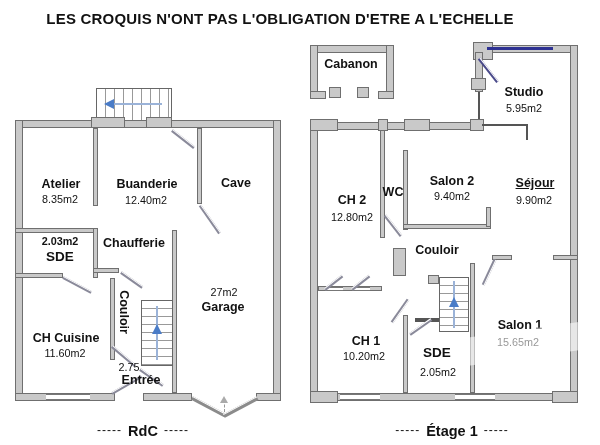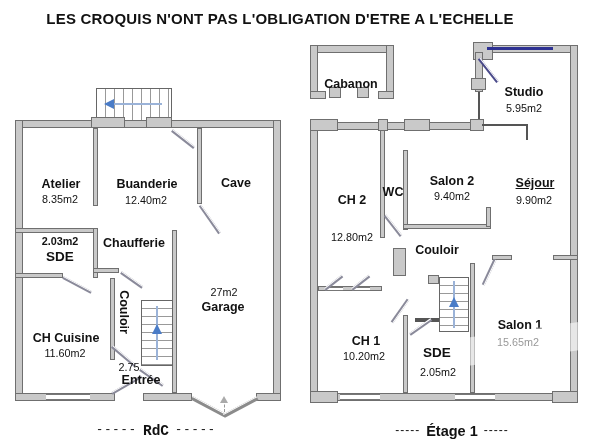--- a/index.html
+++ b/index.html
@@ -86,33 +86,33 @@
     <div class="txt name-big txt" style="left:60px;top:256px;">SDE</div>
     <div class="txt name" style="left:134px;top:243px;">Chaufferie</div>
     <div class="txt name vert" style="left:124px;top:312px;">Couloir</div>
     <div class="txt name" style="left:66px;top:338px;">CH Cuisine</div>
     <div class="txt area" style="left:65px;top:353px;">11.60m2</div>
     <div class="txt area" style="left:129px;top:367px;">2.75</div>
     <div class="txt name" style="left:141px;top:380px;">Entrée</div>
     <div class="txt area" style="left:224px;top:292px;">27m2</div>
     <div class="txt name" style="left:223px;top:307px;">Garage</div>
 
-    <div class="caption" style="left:156px;top:431px;font-family:Liberation Mono, monospace;"><span class="dash">-----</span><span>RdC</span><span class="dash">-----</span></div>
+    <div class="caption" style="left:143px;top:431px;"><span class="dash">-----</span><span>RdC</span><span class="dash">-----</span></div>
   </div>
 
   <div>
 
     <div class="wall" style="left:310px;top:45px;width:84px;height:8px;"></div>
     <div class="wall" style="left:310px;top:45px;width:8px;height:54px;"></div>
     <div class="wall" style="left:386px;top:45px;width:8px;height:54px;"></div>
     <div class="wall" style="left:310px;top:91px;width:16px;height:8px;"></div>
     <div class="wall" style="left:378px;top:91px;width:16px;height:8px;"></div>
     <div class="wall" style="left:329px;top:87px;width:12px;height:11px;"></div>
     <div class="wall" style="left:357px;top:87px;width:12px;height:11px;"></div>
-    <div class="txt name" style="left:351px;top:84px;">Cabanon</div>
+    <div class="txt name" style="left:351px;top:64px;">Cabanon</div>
 
     <div class="wall" style="left:310px;top:122px;width:8px;height:278px;"></div>
     <div class="wall" style="left:310px;top:122px;width:172px;height:8px;"></div>
     <div class="wall" style="left:473px;top:45px;width:105px;height:8px;"></div>
     <div class="wall" style="left:473px;top:42px;width:20px;height:18px;"></div>
     <div class="wall" style="left:475px;top:52px;width:8px;height:40px;"></div>
     <div class="thin" style="left:478px;top:92px;width:2px;height:30px;"></div>
     <div class="wall" style="left:471px;top:78px;width:15px;height:12px;"></div>
     <div class="wall" style="left:570px;top:45px;width:8px;height:355px;"></div>
     <div class="wall" style="left:310px;top:393px;width:268px;height:8px;"></div>
@@ -154,21 +154,21 @@
     <div class="door" style="left:495px;top:258px;width:28px;transform:rotate(115deg);"></div>
 
     <div class="stairs treads-h" style="left:439px;top:277px;width:30px;height:55px;"></div>
     <div class="bluel" style="left:453px;top:281px;width:1.5px;height:47px;"></div>
     <div class="arrow-up" style="left:449px;top:297px;"></div>
     <div class="wall" style="left:428px;top:275px;width:11px;height:9px;"></div>
 
     <div class="txt name" style="left:524px;top:92px;">Studio</div>
     <div class="txt area" style="left:524px;top:108px;">5.95m2</div>
     <div class="txt name" style="left:352px;top:200px;">CH 2</div>
-    <div class="txt area" style="left:352px;top:217px;margin-top:20px;">12.80m2</div>
+    <div class="txt area" style="left:352px;top:217px;">12.80m2</div>
     <div class="txt name" style="left:393px;top:192px;">WC</div>
     <div class="txt name" style="left:452px;top:181px;">Salon 2</div>
     <div class="txt area" style="left:452px;top:196px;">9.40m2</div>
     <div class="txt name" style="left:535px;top:183px;text-decoration:underline;">Séjour</div>
     <div class="txt area" style="left:534px;top:200px;">9.90m2</div>
     <div class="txt name" style="left:437px;top:250px;">Couloir</div>
     <div class="txt name" style="left:366px;top:341px;">CH 1</div>
     <div class="txt area" style="left:364px;top:356px;">10.20m2</div>
     <div class="txt name-big txt" style="left:437px;top:352px;">SDE</div>
     <div class="txt area" style="left:438px;top:372px;">2.05m2</div>

